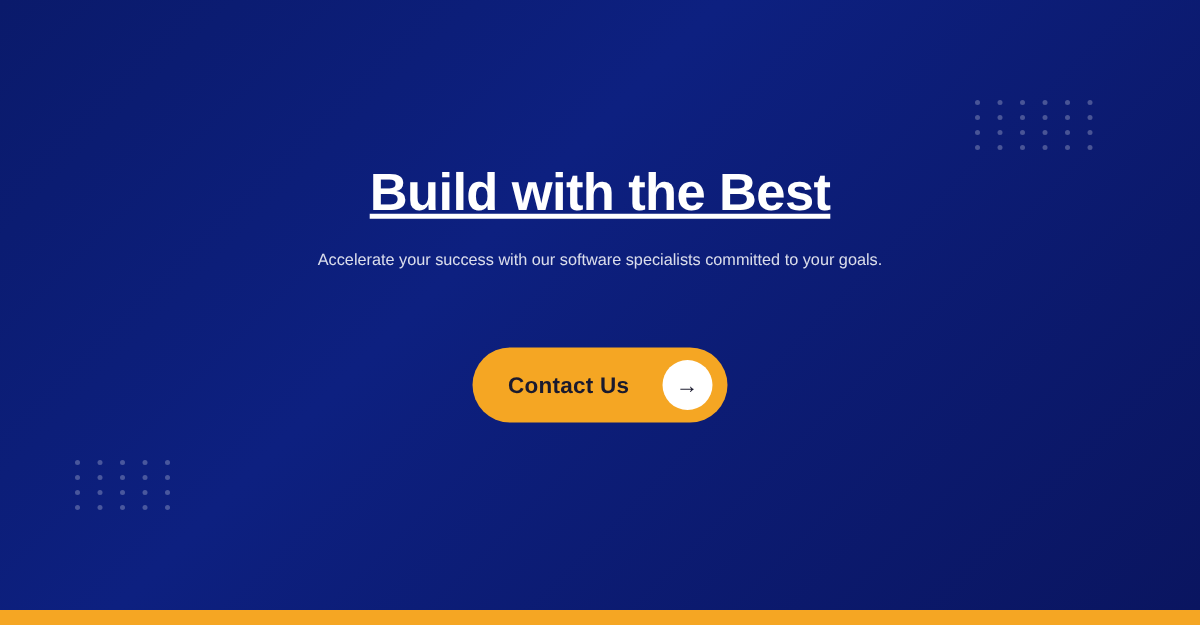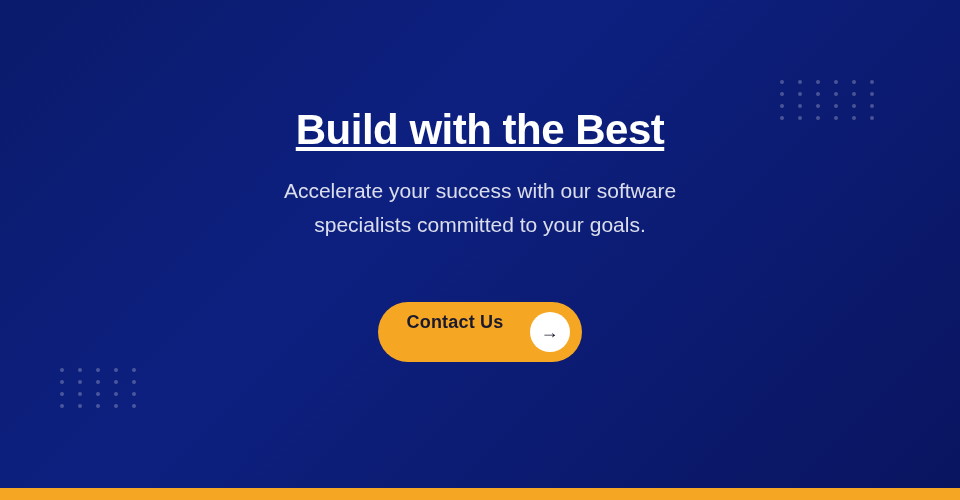--- a/index.html
+++ b/index.html
@@ -66,29 +66,30 @@
       font-size: 42px;
       font-weight: 800;
       text-align: center;
       margin-bottom: 20px;
       letter-spacing: -0.5px;
       text-decoration: underline;
     }
 
     .hero-subtitle {
       color: rgba(255, 255, 255, 0.85);
-      font-size: 21px;
+      font-size: 13px;
       text-align: center;
       line-height: 1.6;
       max-width: 480px;
       margin-bottom: 60px;
     }
 
     .cta-button {
       display: flex;
+      align-items: center;
       background-color: #f5a623;
       border: none;
       border-radius: 50px;
       padding: 10px 12px 10px 28px;
       cursor: pointer;
       gap: 26px;
       text-decoration: none;
       transition: transform 0.2s ease;
     }
 

